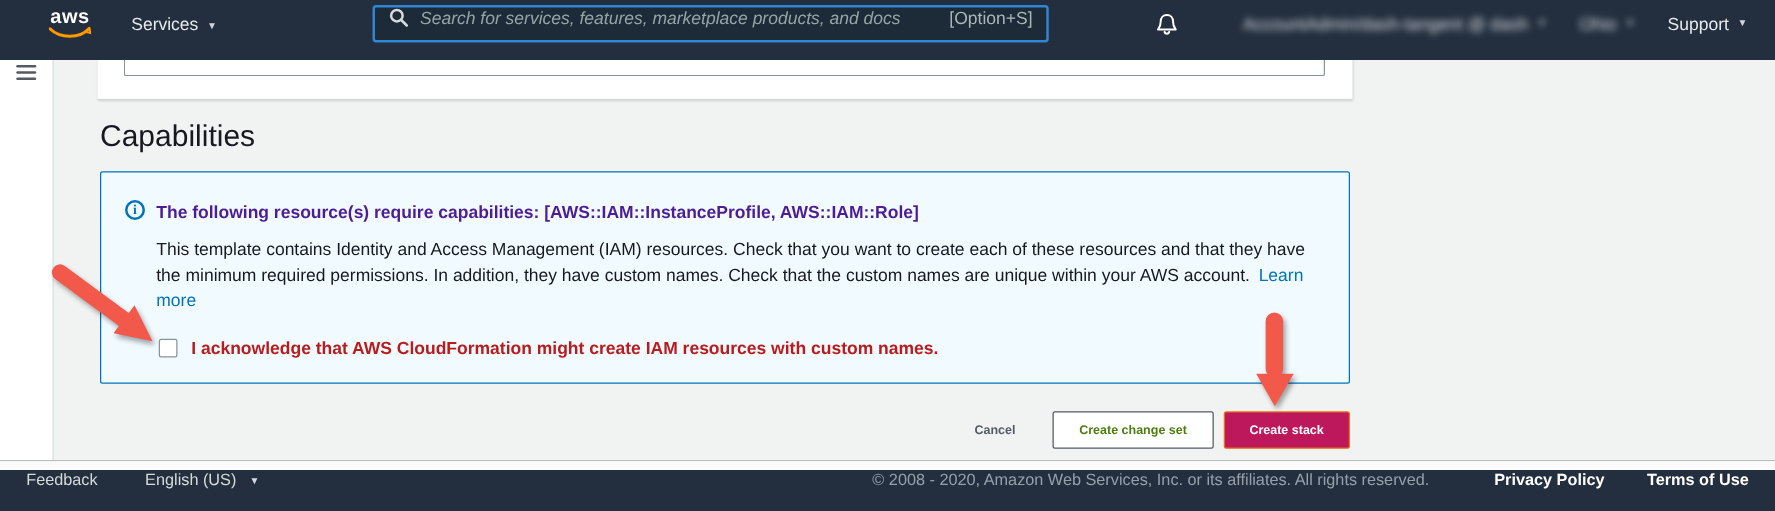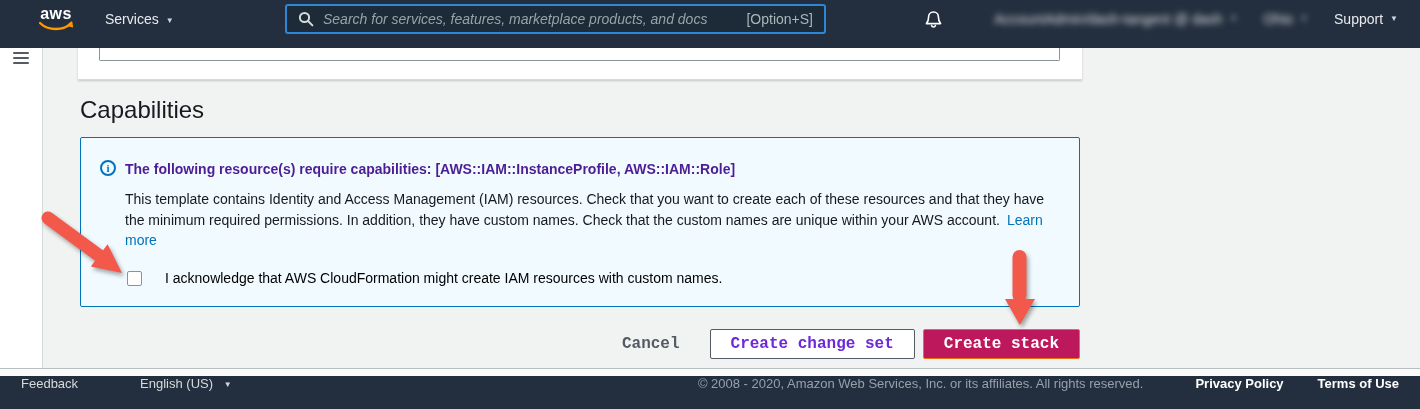--- a/index.html
+++ b/index.html
@@ -16,23 +16,23 @@
     position:absolute; top:0; left:0; width:1420px; height:48px;
     background:#232f3e; z-index:30;
   }
   .logo { position:absolute; left:38px; top:5px; width:36px; height:28px; cursor:pointer; }
   .logo .aws-text { color:#fff; font-weight:bold; font-size:16px; letter-spacing:.5px; line-height:18px; display:block; text-align:center; }
   .logo svg { position:absolute; left:1px; top:16px; }
   .nav-item { color:#e8eaed; font-size:14px; line-height:38px; cursor:pointer; }
   .services { position:absolute; left:105px; top:0; }
   .caret { font-size:8px; color:#cfd5da; margin-left:7px; position:relative; top:-1px; }
   .searchbox {
-    position:absolute; left:285px; top:4px; width:541px; height:30px;
+    position:absolute; left:298px; top:4px; width:541px; height:30px;
     background:#1d2a38; border:2px solid #2f86d2; border-radius:3px;
-    display:flex; align-items:center;
+    display:flex; align-items:flex-start;
   }
   .searchbox .mag { margin-left:11px; flex:0 0 auto; display:block; }
   .searchbox input {
     flex:1 1 auto; background:transparent; border:none; outline:none;
     color:#d5dbdb; font-size:14px; padding:0 8px 0 9px;
     font-family:"Liberation Sans","DejaVu Sans",sans-serif;
   }
   .searchbox input::placeholder { color:#95a5a6; font-style:italic; }
   .shortcut { color:#aab7b8; font-size:14px; margin-right:11px; flex:0 0 auto; }
   .nav-right { position:absolute; right:22px; top:0; height:38px; display:flex; align-items:center; gap:26px; }
@@ -81,44 +81,44 @@
   .alert-body {
     position:absolute; left:44px; top:51px; width:938px;
     font-size:14px; line-height:20.5px; color:#16191f;
   }
   .learn-more { color:#0073bb; text-decoration:none; margin-left:7px; cursor:pointer; }
   .ack-row { position:absolute; left:46px; top:132px; display:flex; align-items:center; cursor:pointer; }
   .checkbox {
     width:15px; height:15px; background:#fff; border:1px solid #879596;
     border-radius:2px; flex:0 0 auto; cursor:pointer;
   }
-  .ack-label { margin-left:23px; font-size:14px; font-weight:normal; color:#000000; }
+  .ack-label { margin-left:11px; font-size:14px; font-weight:bold; color:#b91c1c; }
 
   .actions {
     position:absolute; left:80px; top:329px; width:1000px; height:30px;
     display:flex; justify-content:flex-end; align-items:center; z-index:6;
   }
-  .btn { height:30px; font-size:16px; font-weight:bold; border-radius:2px;
+  .btn { height:30px; font-size:10px; font-weight:bold; border-radius:2px;
     display:flex; align-items:center; padding:0 20px; cursor:pointer;
-    font-family:Liberation Mono, monospace; }
+    font-family:Liberation Sans, sans-serif; }
   .btn-link { color:#545b64; background:transparent; border:none; padding:0 10px; margin-right:20px; }
-  .btn-normal { color:#6d28d9; background:#fff; border:1px solid #545b64; margin-right:8px; }
+  .btn-normal { color:#4d7c0f; background:#fff; border:1px solid #545b64; margin-right:8px; }
   .btn-primary { color:#fff; background:#be185d; border:1px solid #ec7211; }
 
   .content-divider { position:absolute; left:0; top:368px; width:1420px; height:1px; background:#b7bfbf; z-index:12; }
   .pre-footer { position:absolute; left:0; top:369px; width:1420px; height:7px; background:#fafafa; z-index:12; }
 
   
   .footer {
     position:absolute; left:0; top:376px; width:1420px; height:33px;
     background:#232f3e; display:flex; align-items:flex-start; z-index:20;
     font-size:13px;
   }
   .footer .feedback { color:#d5dbdb; margin-left:21px; cursor:pointer; }
-  .footer .lang { color:#d5dbdb; margin-left:62px; cursor:pointer; }
+  .footer .lang { color:#d5dbdb; margin-left:38px; cursor:pointer; }
   .footer .caret { font-size:8px; color:#d5dbdb; }
   .footer .copyright { color:#95a0ab; margin-left:auto; }
   .footer .flink { color:#ffffff; font-weight:bold; cursor:pointer; }
   .footer .privacy { margin-left:52px; }
   .footer .terms { margin-left:34px; margin-right:21px; }
 
   
   .annot { position:absolute; z-index:40; pointer-events:none;
     filter:drop-shadow(2px 3px 2px rgba(0,0,0,.35)); }
 </style>

